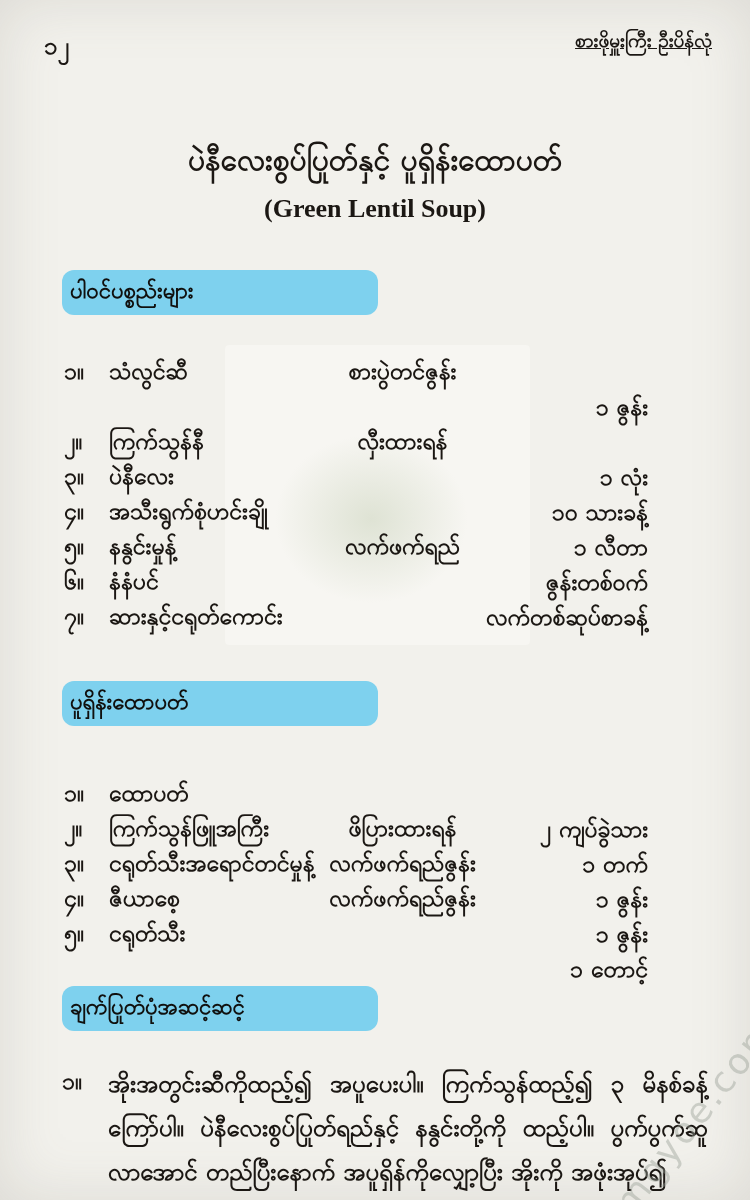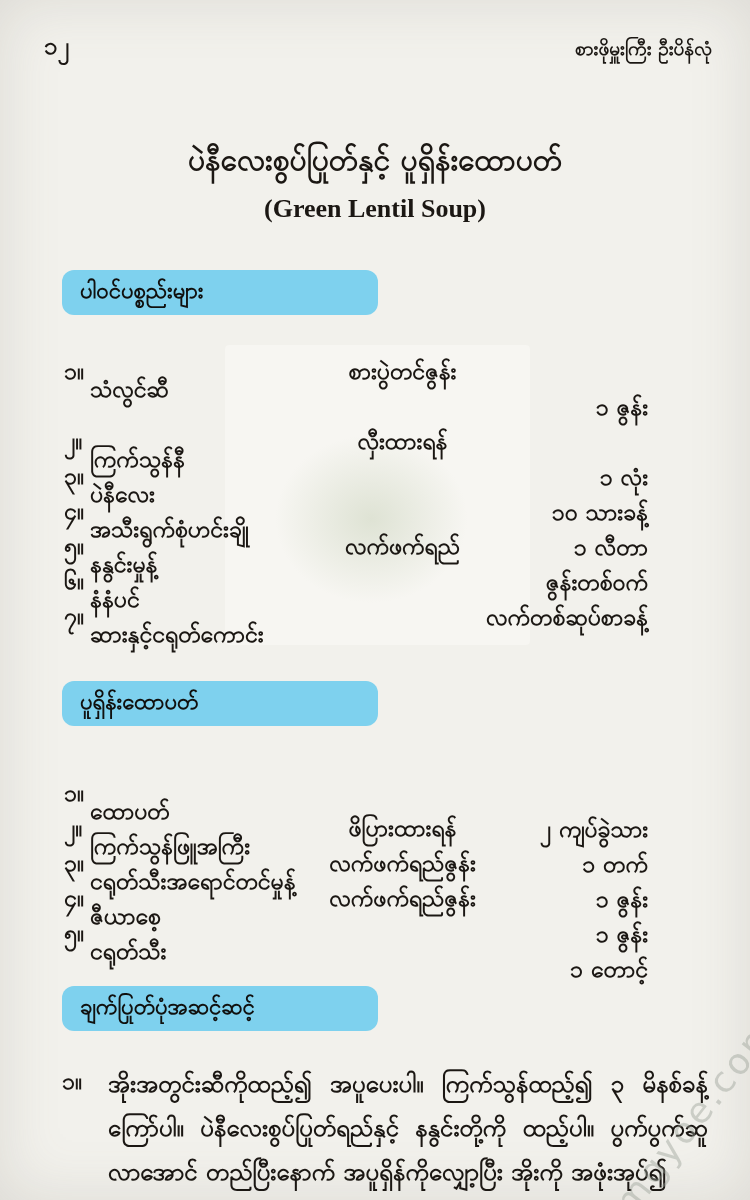--- a/index.html
+++ b/index.html
@@ -22,42 +22,42 @@
   }
   .diag-watermark{
     position:absolute;left:545px;top:1030px;width:300px;height:170px;
     display:flex;align-items:center;justify-content:center;
     transform:rotate(-52deg);transform-origin:center;
     font-size:36px;letter-spacing:3px;
     color:rgba(150,158,148,0.42);
     pointer-events:none;
   }
   .pageno{position:absolute;left:44px;top:30px;font-size:24px;font-weight:600;}
-  .credit{position:absolute;right:38px;top:36px;font-size:19px;font-weight:700;}
+  .credit{position:absolute;right:38px;top:28px;font-size:19px;font-weight:700;text-decoration:underline;}
   .title{position:absolute;left:0;top:140px;width:100%;text-align:center;
     font-size:30px;font-weight:700;}
   .subtitle{position:absolute;left:0;top:194px;width:100%;text-align:center;
     font-family:"Liberation Serif",serif;font-size:26px;font-weight:700;}
   .bar{
     position:absolute;left:62px;width:316px;height:45px;
     background:#7ed1ee;border-radius:12px;
     display:flex;align-items:center;
-    padding-left:18px;box-sizing:border-box;
+    padding-left:8px;box-sizing:border-box;
     font-size:22px;font-weight:700;color:#10100e;
   }
   #bar1{top:270px;}
   #bar2{top:681px;}
   #bar3{top:986px;}
   .ing-list{position:absolute;left:62px;width:600px;}
   #list1{top:356px;}
   #list2{top:778px;}
   .ing-row{position:relative;height:35px;font-size:23px;font-weight:600;}
   #list1 .ing-row:nth-of-type(1){margin-bottom:35px;}
   .ing-row .num{position:absolute;left:2px;top:0;}
-  .ing-row .name{position:absolute;left:28px;top:0;white-space:nowrap;margin-top:18px;}
+  .ing-row .name{position:absolute;left:47px;top:0;white-space:nowrap;}
   .ing-row .note{position:absolute;left:238px;top:0;width:205px;text-align:center;white-space:nowrap;}
   .ing-row .qty{position:absolute;right:14px;top:0;text-align:right;white-space:nowrap;margin-top:36px;}
   .steps{position:absolute;left:62px;top:1062px;width:646px;display:flex;}
   .steps .num{width:46px;flex:0 0 46px;font-size:23px;font-weight:600;padding-top:4px;}
   .steps .text{flex:1;font-size:24px;font-weight:700;line-height:44px;text-align:justify;}
 </style>
 </head>
 <body>
 
 <div class="page">

